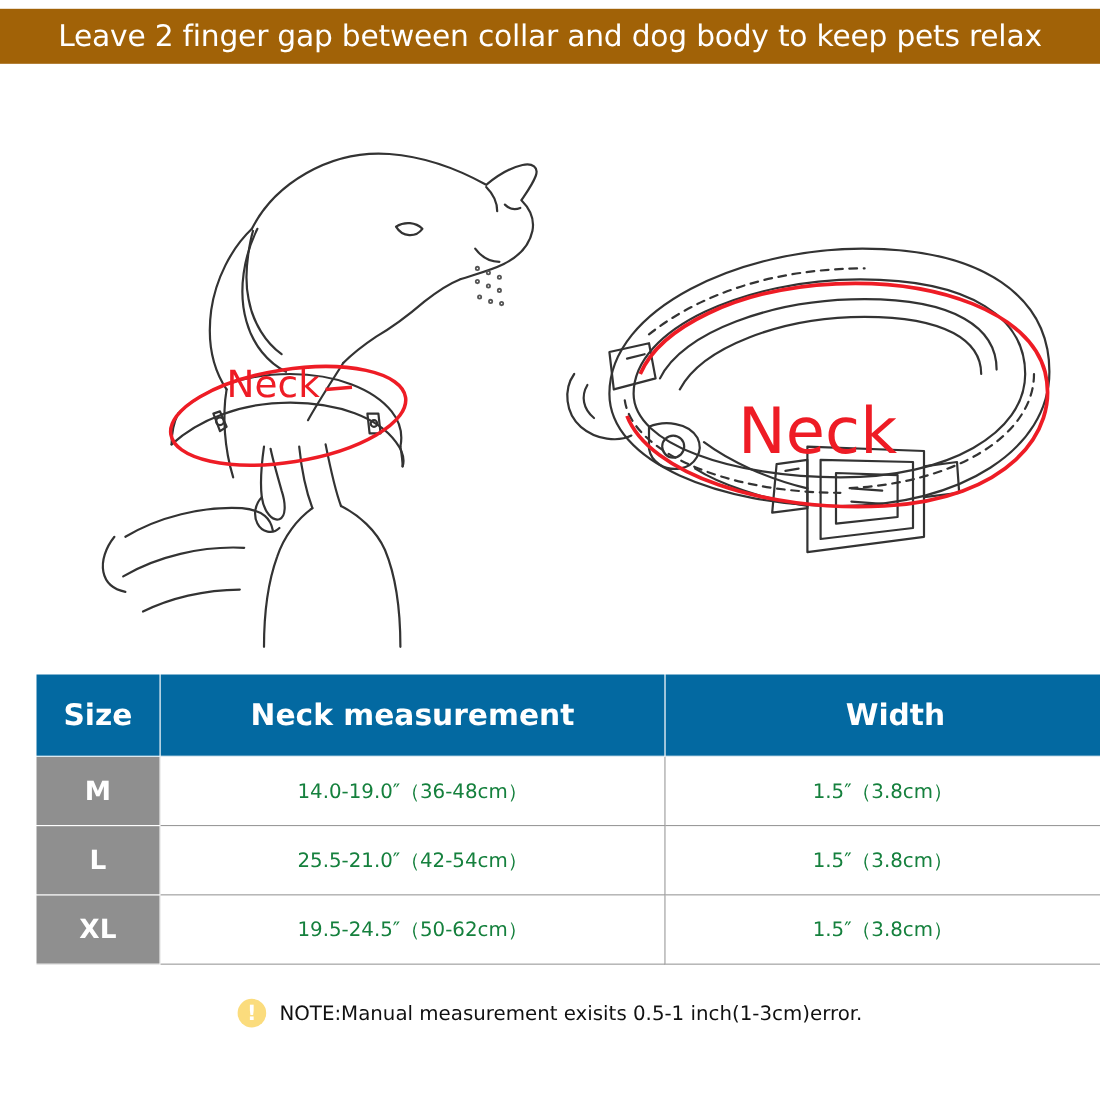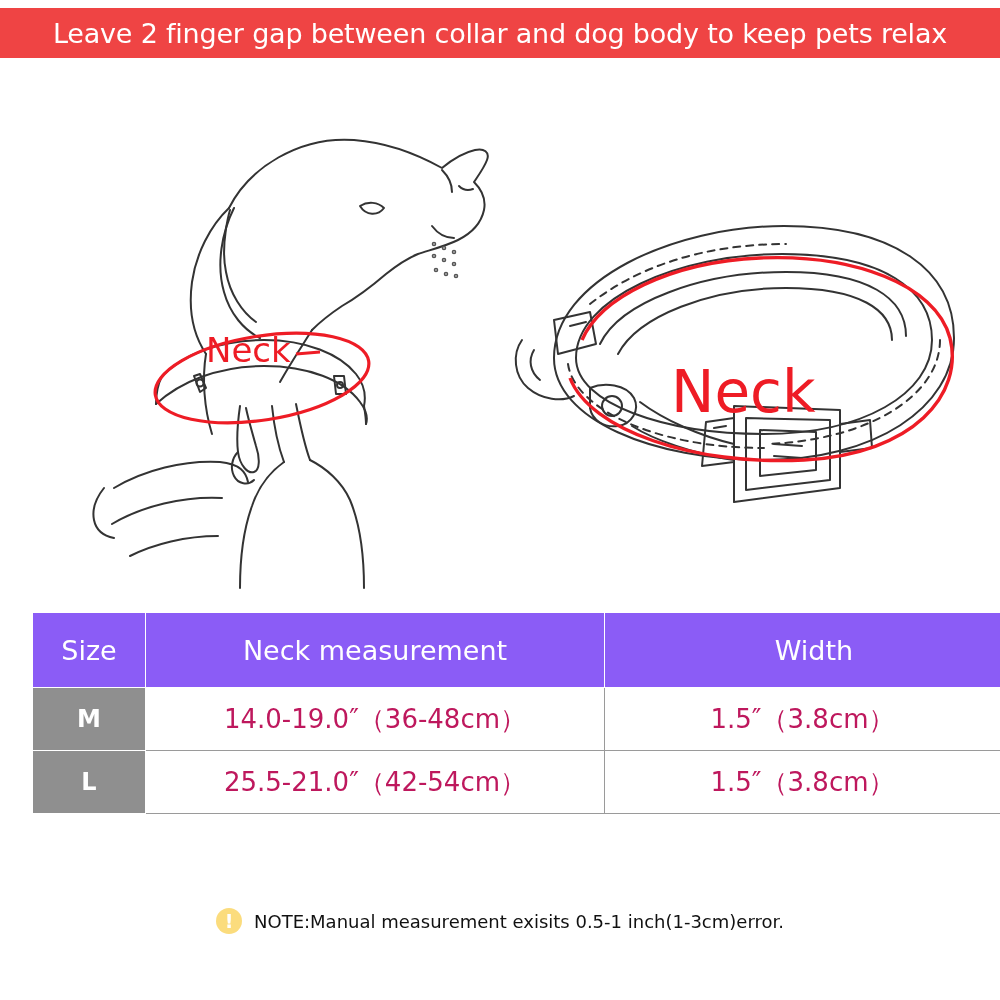--- a/index.html
+++ b/index.html
@@ -20,21 +20,21 @@
     box-sizing: border-box;
   }
 
   
   .banner {
     position: absolute;
     left: 0;
     top: 8px;
     width: 1000px;
     height: 50px;
-    background: #ef4444;
+    background: #a16207;
     display: flex;
     align-items: center;
     justify-content: center;
   }
   .banner-text {
     color: #ffffff;
     font-size: 27px;
     font-family: "DejaVu Sans", sans-serif;
     letter-spacing: -0.2px;
     white-space: nowrap;
@@ -80,30 +80,30 @@
     width: 936px;
     table-layout: fixed;
   }
   table.size-table th,
   table.size-table td {
     border: 1px solid #ffffff;
     text-align: center;
     font-family: "DejaVu Sans", sans-serif;
   }
   table.size-table thead th {
-    background: #8b5cf6;
+    background: #0369a1;
     color: #ffffff;
     font-size: 27px;
     height: 72px;
-    font-weight: normal;
+    font-weight: bold;
   }
   table.size-table tbody td {
     height: 60px;
-    font-size: 26px;
-    color: #be185d;
+    font-size: 18px;
+    color: #15803d;
     background: #ffffff;
     border: 1px solid #9a9a9a;
   }
   table.size-table tbody td.sizecell {
     background: #8f8f8f;
     color: #ffffff;
     font-weight: bold;
     font-size: 24px;
     border: 1px solid #ffffff;
   }
@@ -278,20 +278,25 @@
         <tr>
           <td class="sizecell">M</td>
           <td>14.0-19.0″（36-48cm）</td>
           <td>1.5″（3.8cm）</td>
         </tr>
         <tr>
           <td class="sizecell">L</td>
           <td>25.5-21.0″（42-54cm）</td>
           <td>1.5″（3.8cm）</td>
         </tr>
+        <tr>
+          <td class="sizecell">XL</td>
+          <td>19.5-24.5″（50-62cm）</td>
+          <td>1.5″（3.8cm）</td>
+        </tr>
       </tbody>
     </table>
   </div>
 
   <div class="note">
     <div class="note-icon">!</div>
     <div class="note-text">NOTE:Manual measurement exisits 0.5-1 inch(1-3cm)error.</div>
   </div>
 
 </div>

